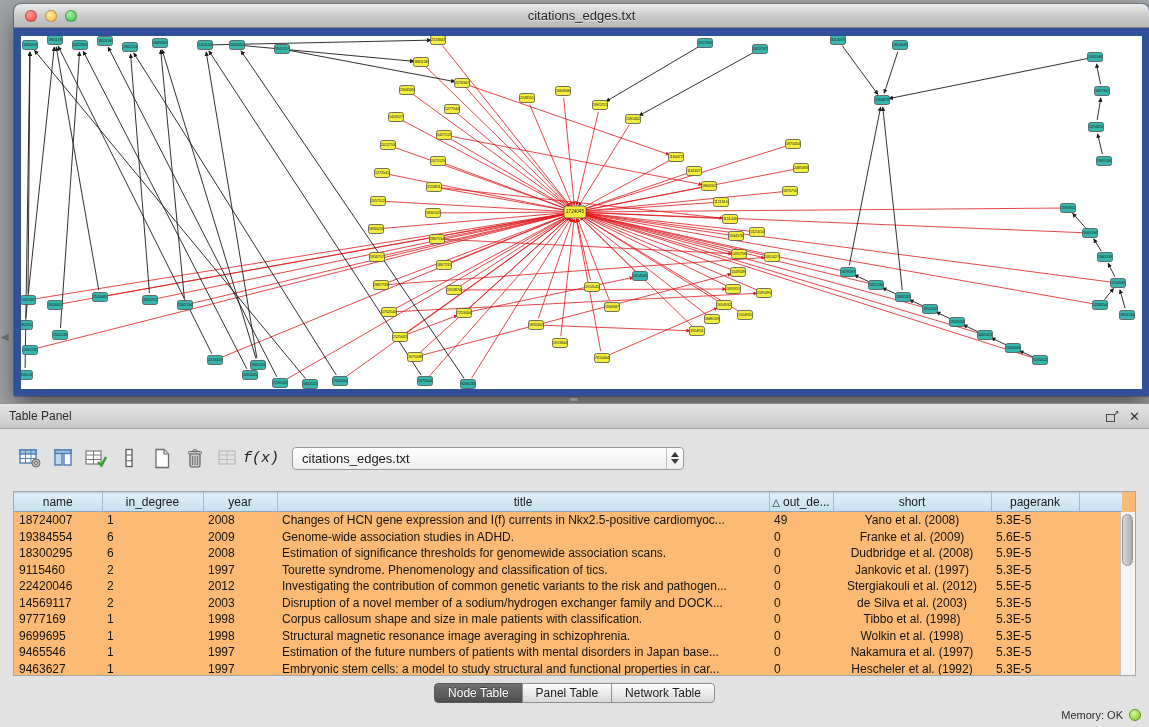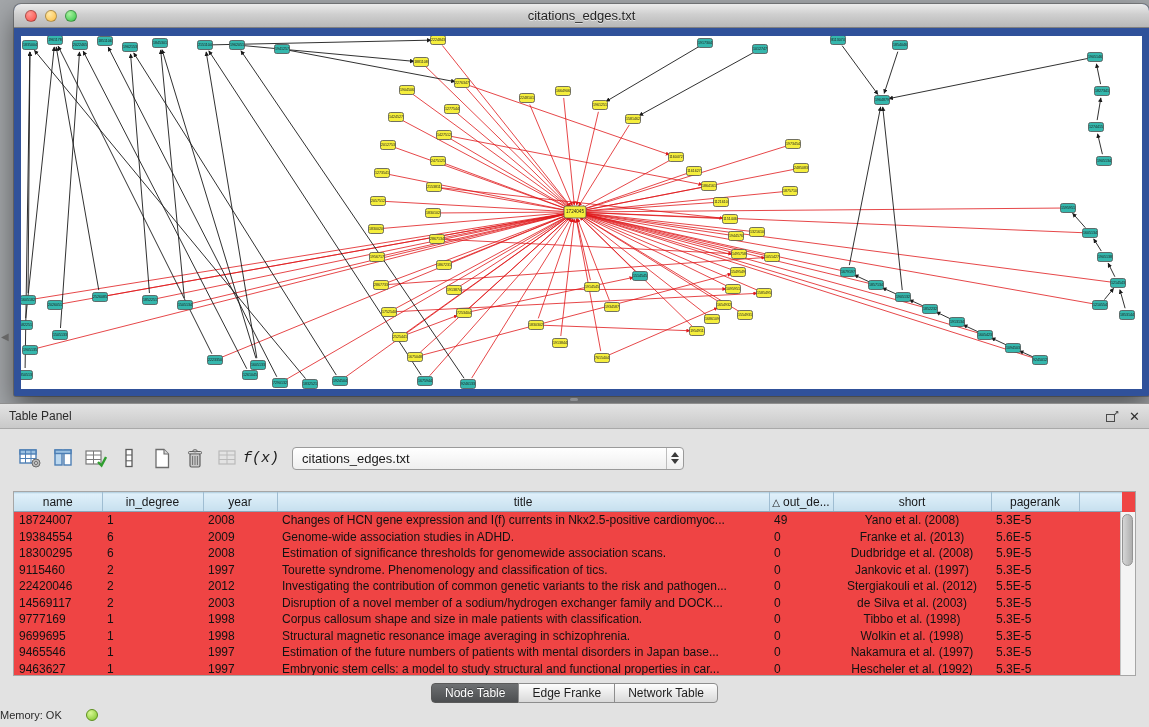--- a/index.html
+++ b/index.html
@@ -76,21 +76,21 @@
     background:linear-gradient(#ffffff,#efefef);
     display:flex; align-items:center; box-shadow:inset 0 1px 0 #fff;
   }
   .combo-text { flex:1; font-size:13px; color:#1a1a1a; padding-left:9px; }
   .stepper { width:17px; height:100%; border-left:1px solid #bdbdbd; display:flex; flex-direction:column; align-items:center; justify-content:center; gap:2px; }
   .stepper .up, .stepper .dn { width:0; height:0; border-left:4px solid transparent; border-right:4px solid transparent; }
   .stepper .up { border-bottom:5px solid #3a3a3a; }
   .stepper .dn { border-top:5px solid #3a3a3a; }
 
   
-  .table-wrap { position:relative; margin:17px 13px 0 13px; height:185px; background:#ef4444; border:1px solid #a6a6a6; overflow:hidden; }
+  .table-wrap { position:relative; margin:17px 13px 0 13px; height:185px; background:#fdba74; border:1px solid #a6a6a6; overflow:hidden; }
   table.data { border-collapse:collapse; table-layout:fixed; width:1108px; }
   table.data col.c1{width:88px} table.data col.c2{width:101px} table.data col.c3{width:74px}
   table.data col.c4{width:492px} table.data col.c5{width:64px} table.data col.c6{width:158px}
   table.data col.c7{width:88px} table.data col.c8{width:auto}
   table.data th {
     height:19px; font-size:12px; font-weight:normal; color:#17181a; text-align:center;
     background:linear-gradient(#e0f0fa,#c6dfee);
     border-right:1px solid #9fbdd2; border-bottom:1px solid #8aa5b8; border-top:1px solid #b9d4e4;
     white-space:nowrap; overflow:hidden; padding:0 2px;
   }
@@ -118,21 +118,21 @@
     border:1px solid #8d8d8d; margin-left:-1px;
     display:flex; align-items:center; font-family:inherit;
   }
   .tab:first-child { border-radius:4px 0 0 4px; margin-left:0; }
   .tab:last-child { border-radius:0 4px 4px 0; }
   .tab.active { background:linear-gradient(#6e7072,#4c4e50); color:#fff; text-shadow:0 -1px 0 rgba(0,0,0,.4); border-color:#5a5a5a; }
 
   
   .statusbar {
     position:absolute; right:0; bottom:0; left:0; height:24px;
-    display:flex; align-items:center; justify-content:flex-start; padding-right:8px; gap:24px;
+    display:flex; align-items:center; justify-content:flex-end; padding-right:8px; gap:6px;
   }
   .mem-label { font-size:11px; color:#2a2a2a; }
   .mem-dot {
     width:12px; height:12px; border-radius:50%;
     background:radial-gradient(circle at 35% 30%, #d9f895, #7cc326);
     border:1px solid #5d901d; display:inline-block;
   }
 </style>
 </head>
 <body>
@@ -825,21 +825,21 @@
               <td class="c-short">Yano et al. (2008)</td>
               <td class="c-pagerank">5.3E-5</td>
               <td></td>
             </tr>
             <tr>
               <td class="c-name">19384554</td>
               <td class="c-in_degree">6</td>
               <td class="c-year">2009</td>
               <td class="c-title">Genome-wide association studies in ADHD.</td>
               <td class="c-out_degree">0</td>
-              <td class="c-short">Franke et al. (2013)</td>
+              <td class="c-short">Franke et al. (2009)</td>
               <td class="c-pagerank">5.6E-5</td>
               <td></td>
             </tr>
             <tr>
               <td class="c-name">18300295</td>
               <td class="c-in_degree">6</td>
               <td class="c-year">2008</td>
               <td class="c-title">Estimation of significance thresholds for genomewide association scans.</td>
               <td class="c-out_degree">0</td>
               <td class="c-short">Dudbridge et al. (2008)</td>
@@ -918,21 +918,21 @@
             </tr>
           </tbody>
       </table>
       <div class="vscroll">
           <div class="vthumb"></div>
         </div>
     </div>
 
     <div class="tabs" id="tabs">
         <button class="tab active">Node Table</button>
-        <button class="tab">Edge Franke</button>
+        <button class="tab">Panel Table</button>
         <button class="tab">Network Table</button>
       </div>
 
     <div class="statusbar">
       <span class="mem-label">Memory: OK</span>
       <span class="mem-dot"></span>
     </div>
   </div>
 
 </div>

